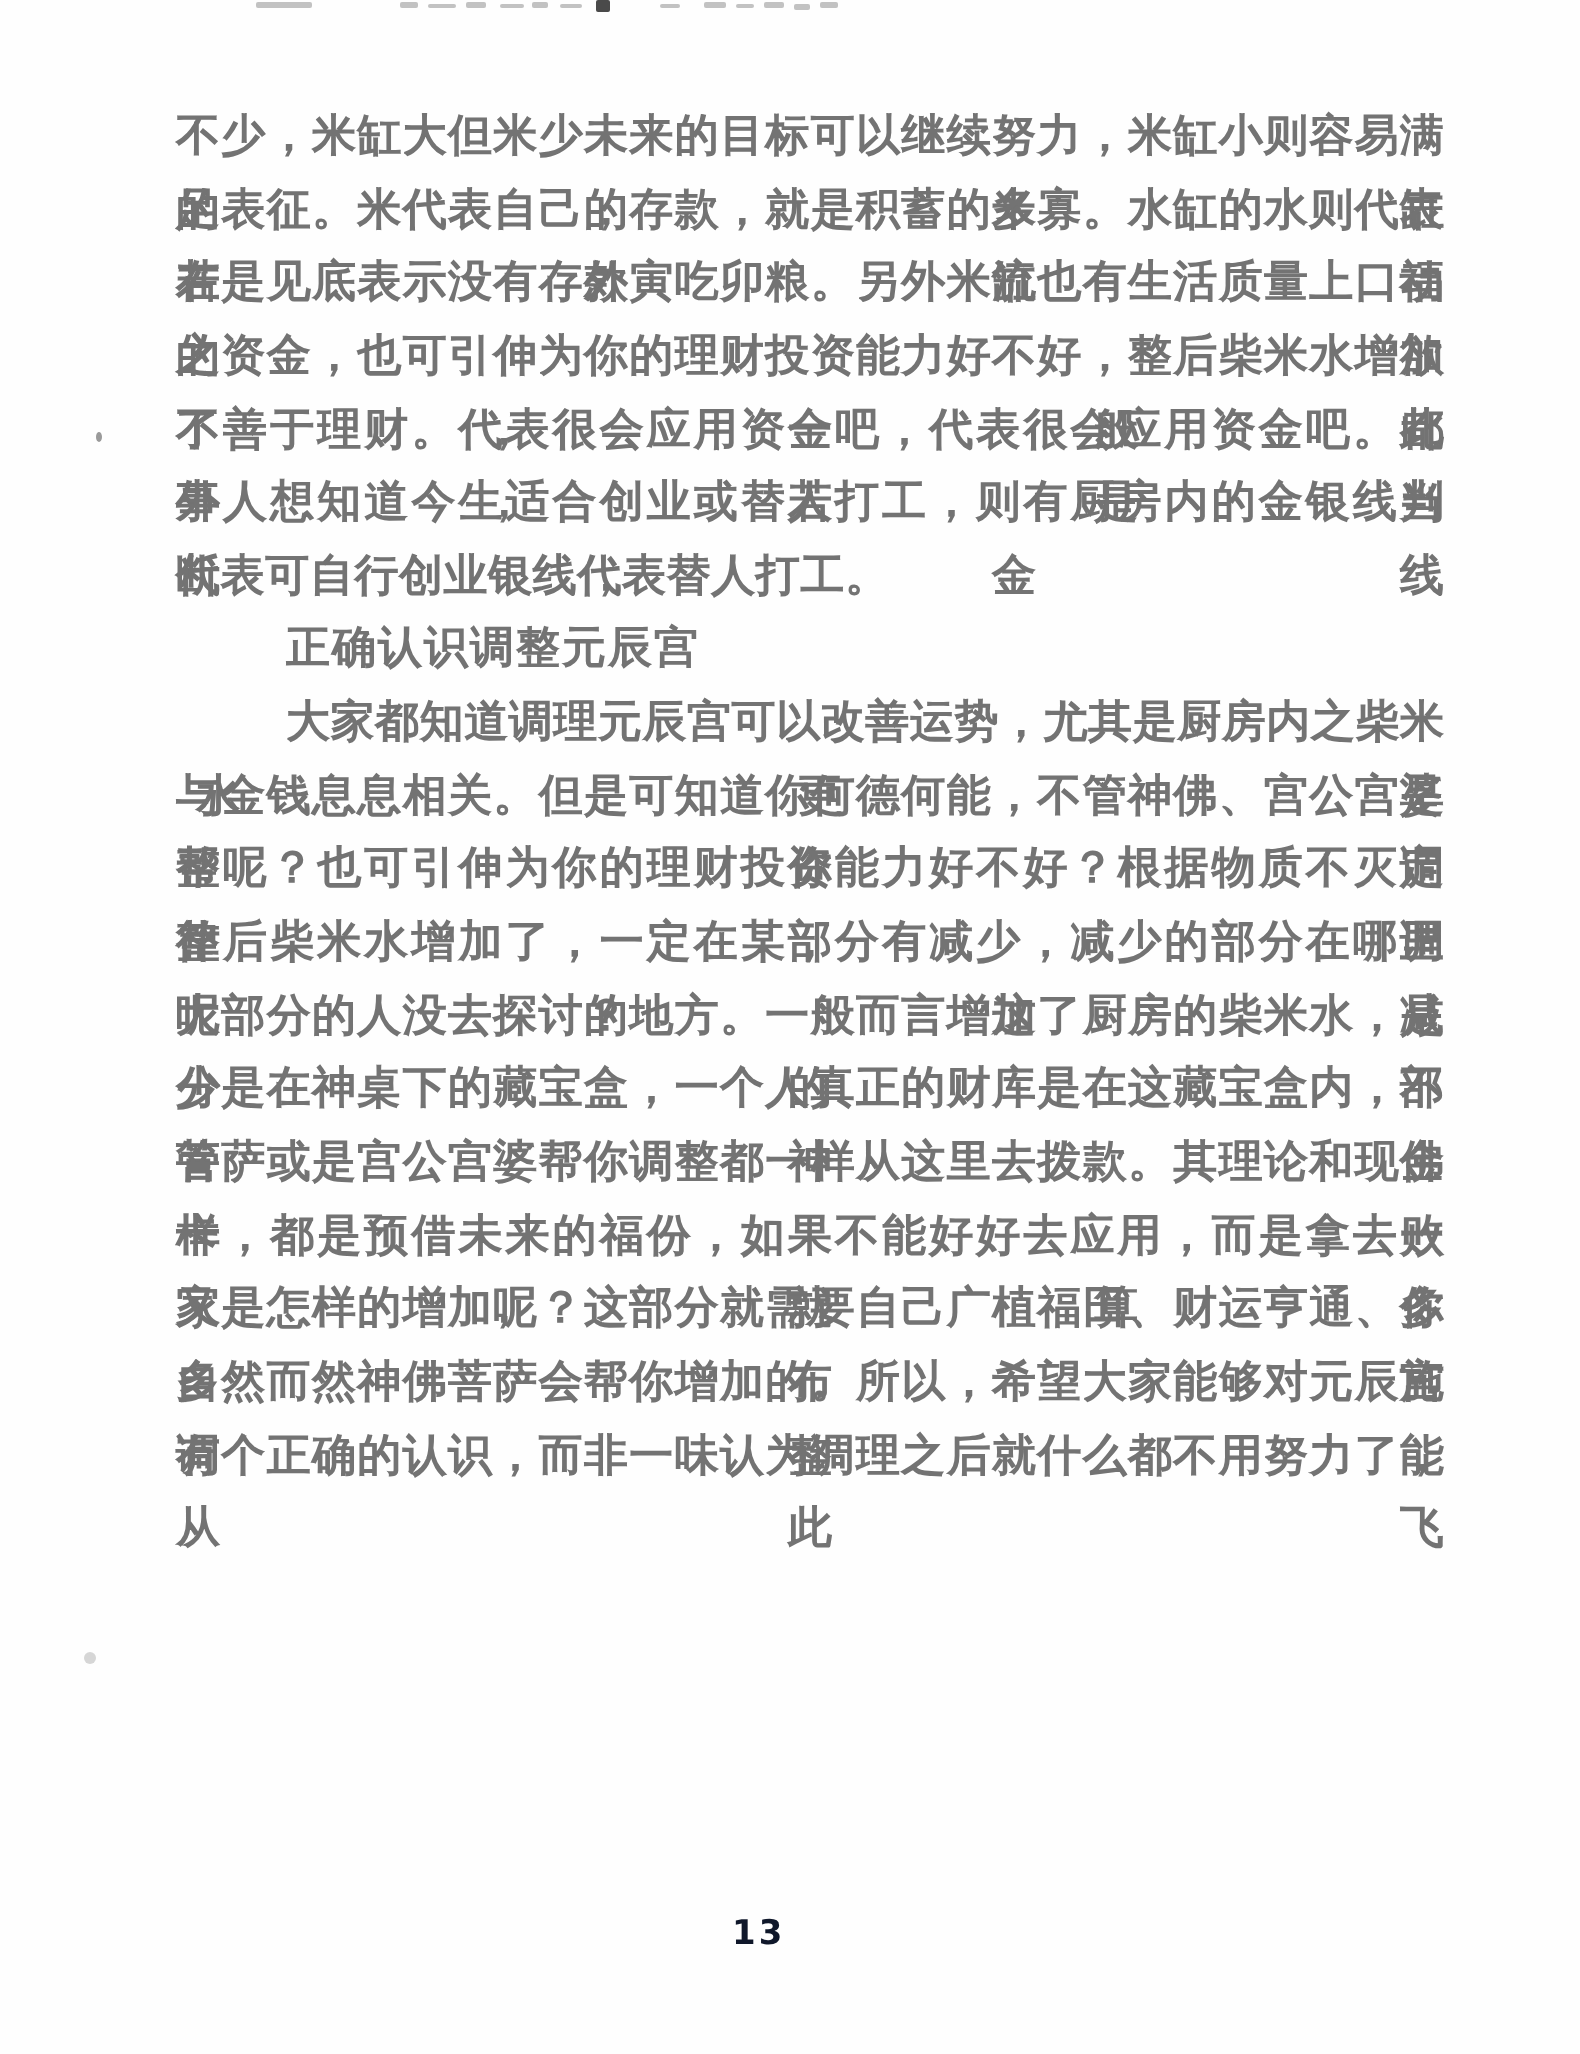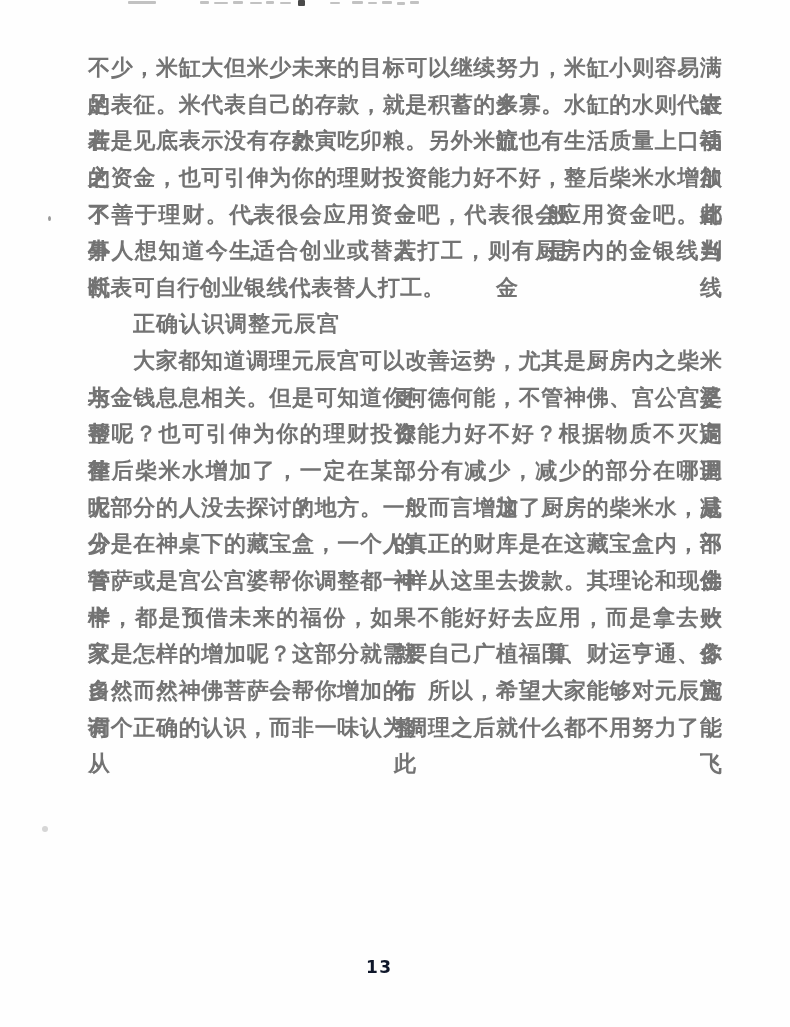--- a/index.html
+++ b/index.html
@@ -27,21 +27,21 @@
     line-height:36.65px;
     letter-spacing:0.3px;
     white-space:normal;
   }
   .j {
     text-align:justify;
     text-align-last:justify;
     text-justify:inter-character;
     letter-spacing:0;
   }
-  .indent { text-indent:45px; }
+  .indent { text-indent:45px;margin-left:10px; }
   .heading { font-weight:700; letter-spacing:1px; }
 
   
   .page-num {
     position:absolute;
     top:957px; left:366px;
     font-size:17px;
     font-weight:700;
     letter-spacing:1.5px;
     color:#0f172a;

